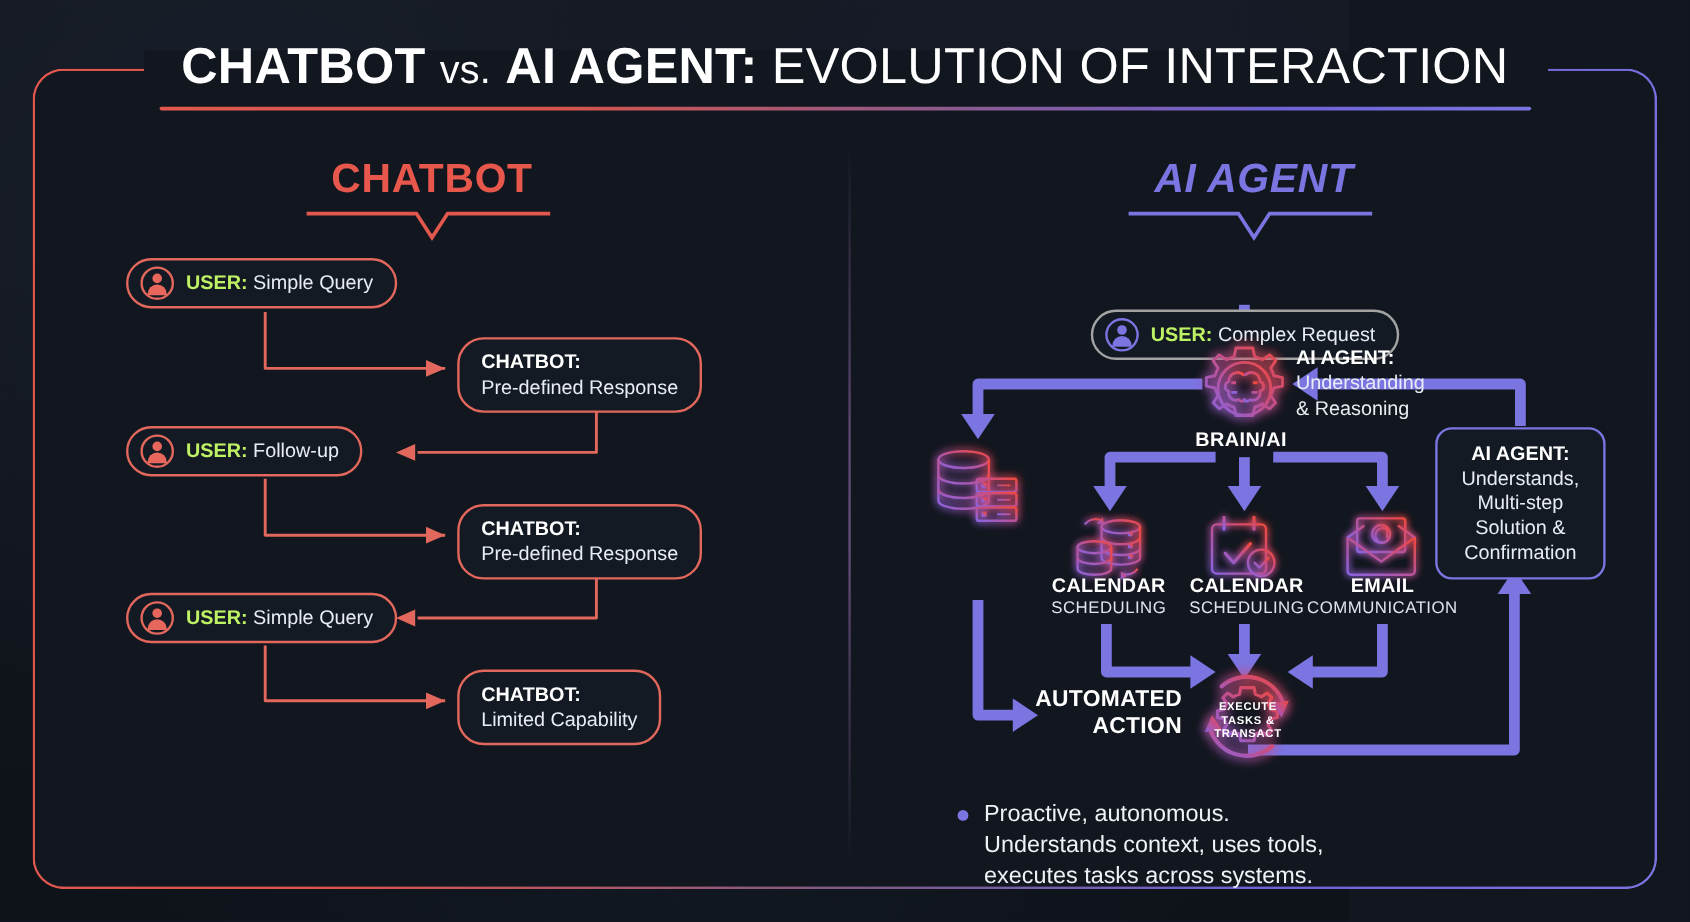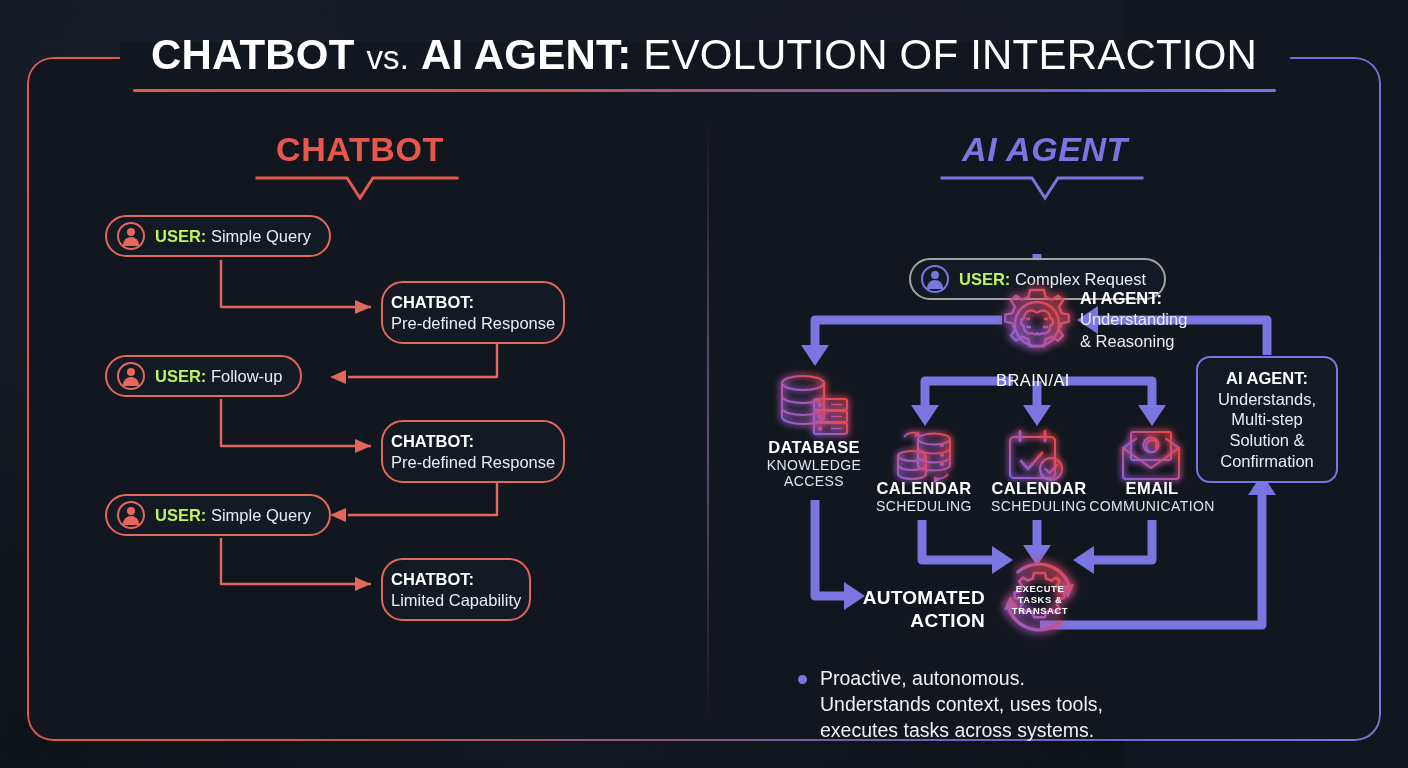--- a/index.html
+++ b/index.html
@@ -93,41 +93,41 @@
   .avatar.red{ border:2px solid #e2675c; }
   .avatar.pur{ border:2px solid #7b75e2; }
   .avatar i{ position:absolute; left:50%; transform:translateX(-50%); display:block; }
   .avatar i.h{ top:4px; width:8px; height:8px; border-radius:50%; }
   .avatar i.b{ bottom:2px; width:16px; height:9px; border-radius:9px 9px 0 0; }
   .avatar.red i{ background:#e8675c; }
   .avatar.pur i{ background:#7b75e2; }
 
   .rbox{
     position:absolute; border-radius:22px; background:#131a23;
-    z-index:5; padding:9px 8px; line-height:1.25;
+    z-index:5; padding:9px 18px; line-height:1.25;
   }
   .rbox.red{ border:2px solid #e2675c; }
   .rbox.pur{ border:2px solid #7b75e2; border-radius:14px; }
   .rbox .k{ font-size:16.5px; font-weight:bold; color:#fff; white-space:nowrap; }
   .rbox .v{ font-size:16.5px; color:#e9edf3; white-space:nowrap; }
 
   
   .foot{ position:absolute; display:flex; gap:13px; z-index:6; }
   .foot .dot{ width:9px; height:9px; border-radius:50%; margin-top:9px; flex:0 0 9px; }
   .foot .ft{ font-size:19.5px; line-height:1.33; color:#eef1f6; max-width:470px; }
 
   
   .node{ position:absolute; text-align:center; z-index:6; }
   .node .n1{ font-size:16.5px; font-weight:bold; color:#fff; letter-spacing:.3px; white-space:nowrap; }
   .node .n2{ font-size:14px; color:#dfe4ec; letter-spacing:.4px; white-space:nowrap; }
 
   .bigtag{ position:absolute; z-index:6; font-size:19px; font-weight:bold; color:#fff; text-align:right; line-height:1.2; letter-spacing:.3px;}
   .brain-tag{ position:absolute; z-index:6; font-size:16.5px; color:#e9edf3; line-height:1.3; }
   .brain-tag b{ color:#fff; }
-  .brainlabel{ position:absolute; z-index:6; font-size:16.5px; font-weight:normal; color:#fff; letter-spacing:.4px;margin-top:13px; }
+  .brainlabel{ position:absolute; z-index:6; font-size:16.5px; font-weight:bold; color:#fff; letter-spacing:.4px; }
 
   svg{ overflow:visible; }
   .lay{ position:absolute; inset:0; z-index:4; pointer-events:none; }
   .iconlay{ position:absolute; z-index:5; }
 </style>
 </head>
 <body>
 
 <div id="stage">
 
@@ -326,25 +326,20 @@
         <rect x="38" y="27" width="33" height="11" rx="2"></rect>
         <rect x="38" y="39" width="33" height="11" rx="2"></rect>
         <rect x="38" y="51" width="33" height="11" rx="2"></rect>
         <circle cx="44" cy="32.5" r="1.3"></circle>
           <circle cx="44" cy="44.5" r="1.3"></circle>
           <circle cx="44" cy="56.5" r="1.3"></circle>
         <path d="M55,32.5 h11 M55,44.5 h11 M55,56.5 h11" stroke-width="1.6"></path>
       </g>
     </svg>
   </div>
-  <div class="node" style="left:735px; top:438px; width:158px;">
-    <div class="n1">DATABASE</div>
-    <div class="n2">KNOWLEDGE</div>
-    <div class="n2">ACCESS</div>
-  </div>
 
   <div class="iconlay" style="left:890px; top:428px; width:70px; height:58px;">
     <svg width="70" height="58" viewBox="0 0 70 58">
       <defs>
         <linearGradient id="gr3" x1="0" y1="1" x2="1" y2="0">
           <stop offset="0%" stop-color="#8a63e0"></stop>
             <stop offset="55%" stop-color="#c0508f"></stop>
             <stop offset="100%" stop-color="#f0483e"></stop>
         </linearGradient>
         <filter id="glow3" x="-60%" y="-60%" width="220%" height="220%">
@@ -434,21 +429,21 @@
         <circle cx="33" cy="17" r="7.5"></circle>
         <path d="M38,13.5 a6,6 0 1 0 2,6 M38,13.5 v6.5 a2.5,2.5 0 0 0 2,1.3" stroke-width="1.8"></path>
       </g>
     </svg>
   </div>
   <div class="node" style="left:1073px; top:479px; width:158px;">
     <div class="n1">EMAIL</div>
     <div class="n2">COMMUNICATION</div>
   </div>
 
-  <div class="bigtag" style="left:855px; top:587px; width:130px;">
+  <div class="bigtag" style="left:855px; top:572px; width:130px;">
     <span>AUTOMATED</span><br>
     <span>ACTION</span>
   </div>
   <div class="iconlay" style="left:992px; top:550px; width:96px; height:96px;">
     <svg width="96" height="96" viewBox="0 0 96 96">
       <defs>
         <linearGradient id="gr6" x1="0" y1="1" x2="1" y2="0">
           <stop offset="0%" stop-color="#8a63e0"></stop>
             <stop offset="50%" stop-color="#c0508f"></stop>
             <stop offset="100%" stop-color="#f0483e"></stop>

